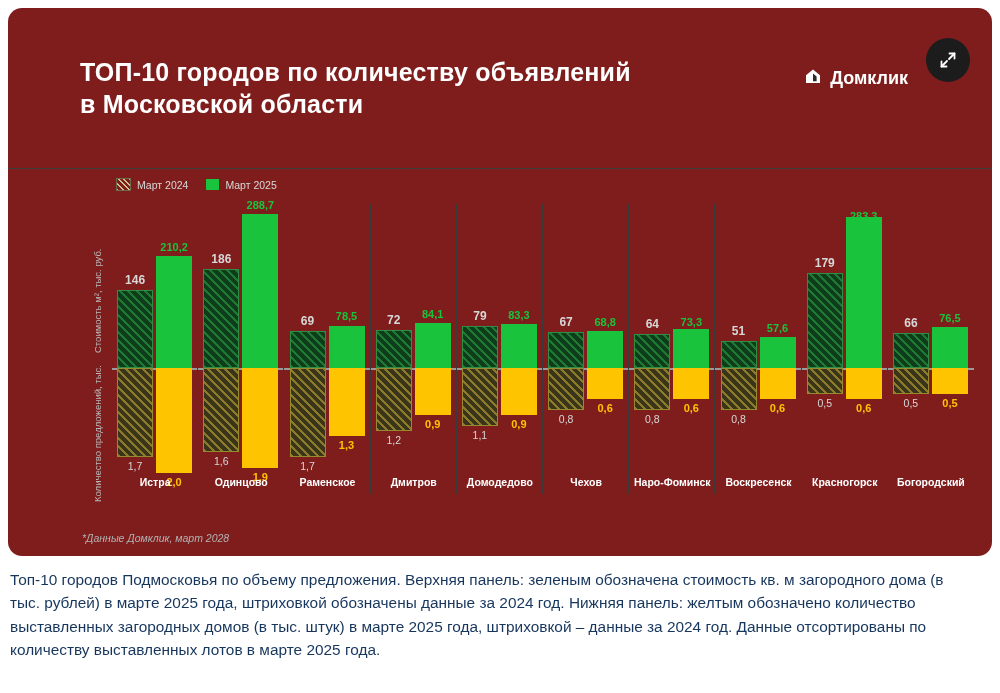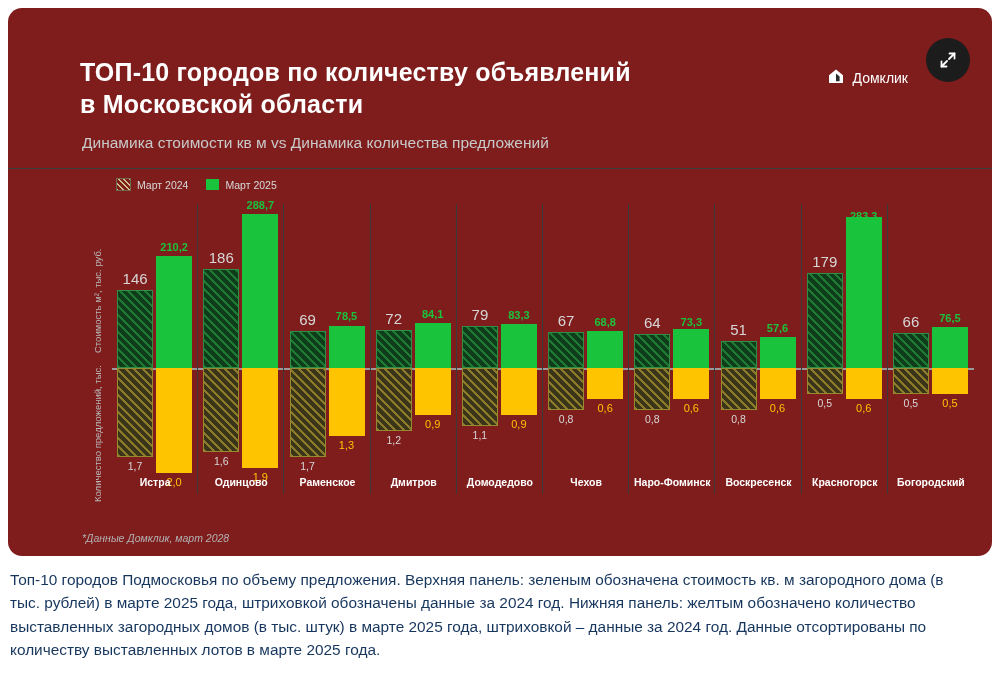--- a/index.html
+++ b/index.html
@@ -62,22 +62,22 @@
   .logo {
     position: absolute;
     right: 84px;
     top: 58px;
     display: flex;
     align-items: center;
     gap: 7px;
   }
   .logo-text {
     color: #ffffff;
-    font-size: 14px;
-    font-weight: normal;
+    font-size: 18px;
+    font-weight: bold;
   }
   .expand-btn {
     position: absolute;
     right: 22px;
     top: 30px;
     width: 44px;
     height: 44px;
     border-radius: 50%;
     background: #1c1c1c;
     display: flex;
@@ -204,23 +204,23 @@
     width: 100%; height: 100%;
     background: #ffc400;
   }
   .val {
     position: absolute;
     width: 60px;
     text-align: center;
     font-size: 11px;
     white-space: nowrap;
   }
-  .val.prev { color: #d7d7d7; font-weight: normal; font-size: 15px; }
+  .val.prev { color: #d7d7d7; font-weight: bold; font-size: 12px; }
   .val.cur-green { color: #19c43c; font-weight: bold; }
-  .val.cur-yellow { color: #ffc400; font-weight: normal; }
+  .val.cur-yellow { color: #ffc400; font-weight: bold; }
   .val.prev-yellow { color: #d7d7d7; font-weight: normal; font-size: 10.5px; }
   .cat {
     position: absolute;
     left: 50%;
     transform: translateX(-50%);
     top: 272px;
     color: #ffffff;
     font-size: 10.5px;
     font-weight: bold;
     white-space: nowrap;
@@ -250,21 +250,20 @@
 <div id="page">
 
   <div class="card">
     <div class="card-inner">
 
       <div class="title">
         <div>ТОП-10 городов по количеству объявлений</div>
         <div>в Московской области</div>
       </div>
 
-      <div class="subtitle">Динамика стоимости кв м vs Динамика количества предложений</div>
 
       <div class="sep"></div>
 
       <div class="logo">
         <span>
           <svg width="20" height="20" viewBox="0 0 20 20">
             <path d="M3 9.2 L10 3.4 L17 9.2 L17 17 L3 17 Z" fill="#ffffff"></path>
             <path d="M10 7.4 L13.6 10.4 L13.6 15.2 L10.0 15.2 Z" fill="#2b2b2b"></path>
           </svg>
         </span>

